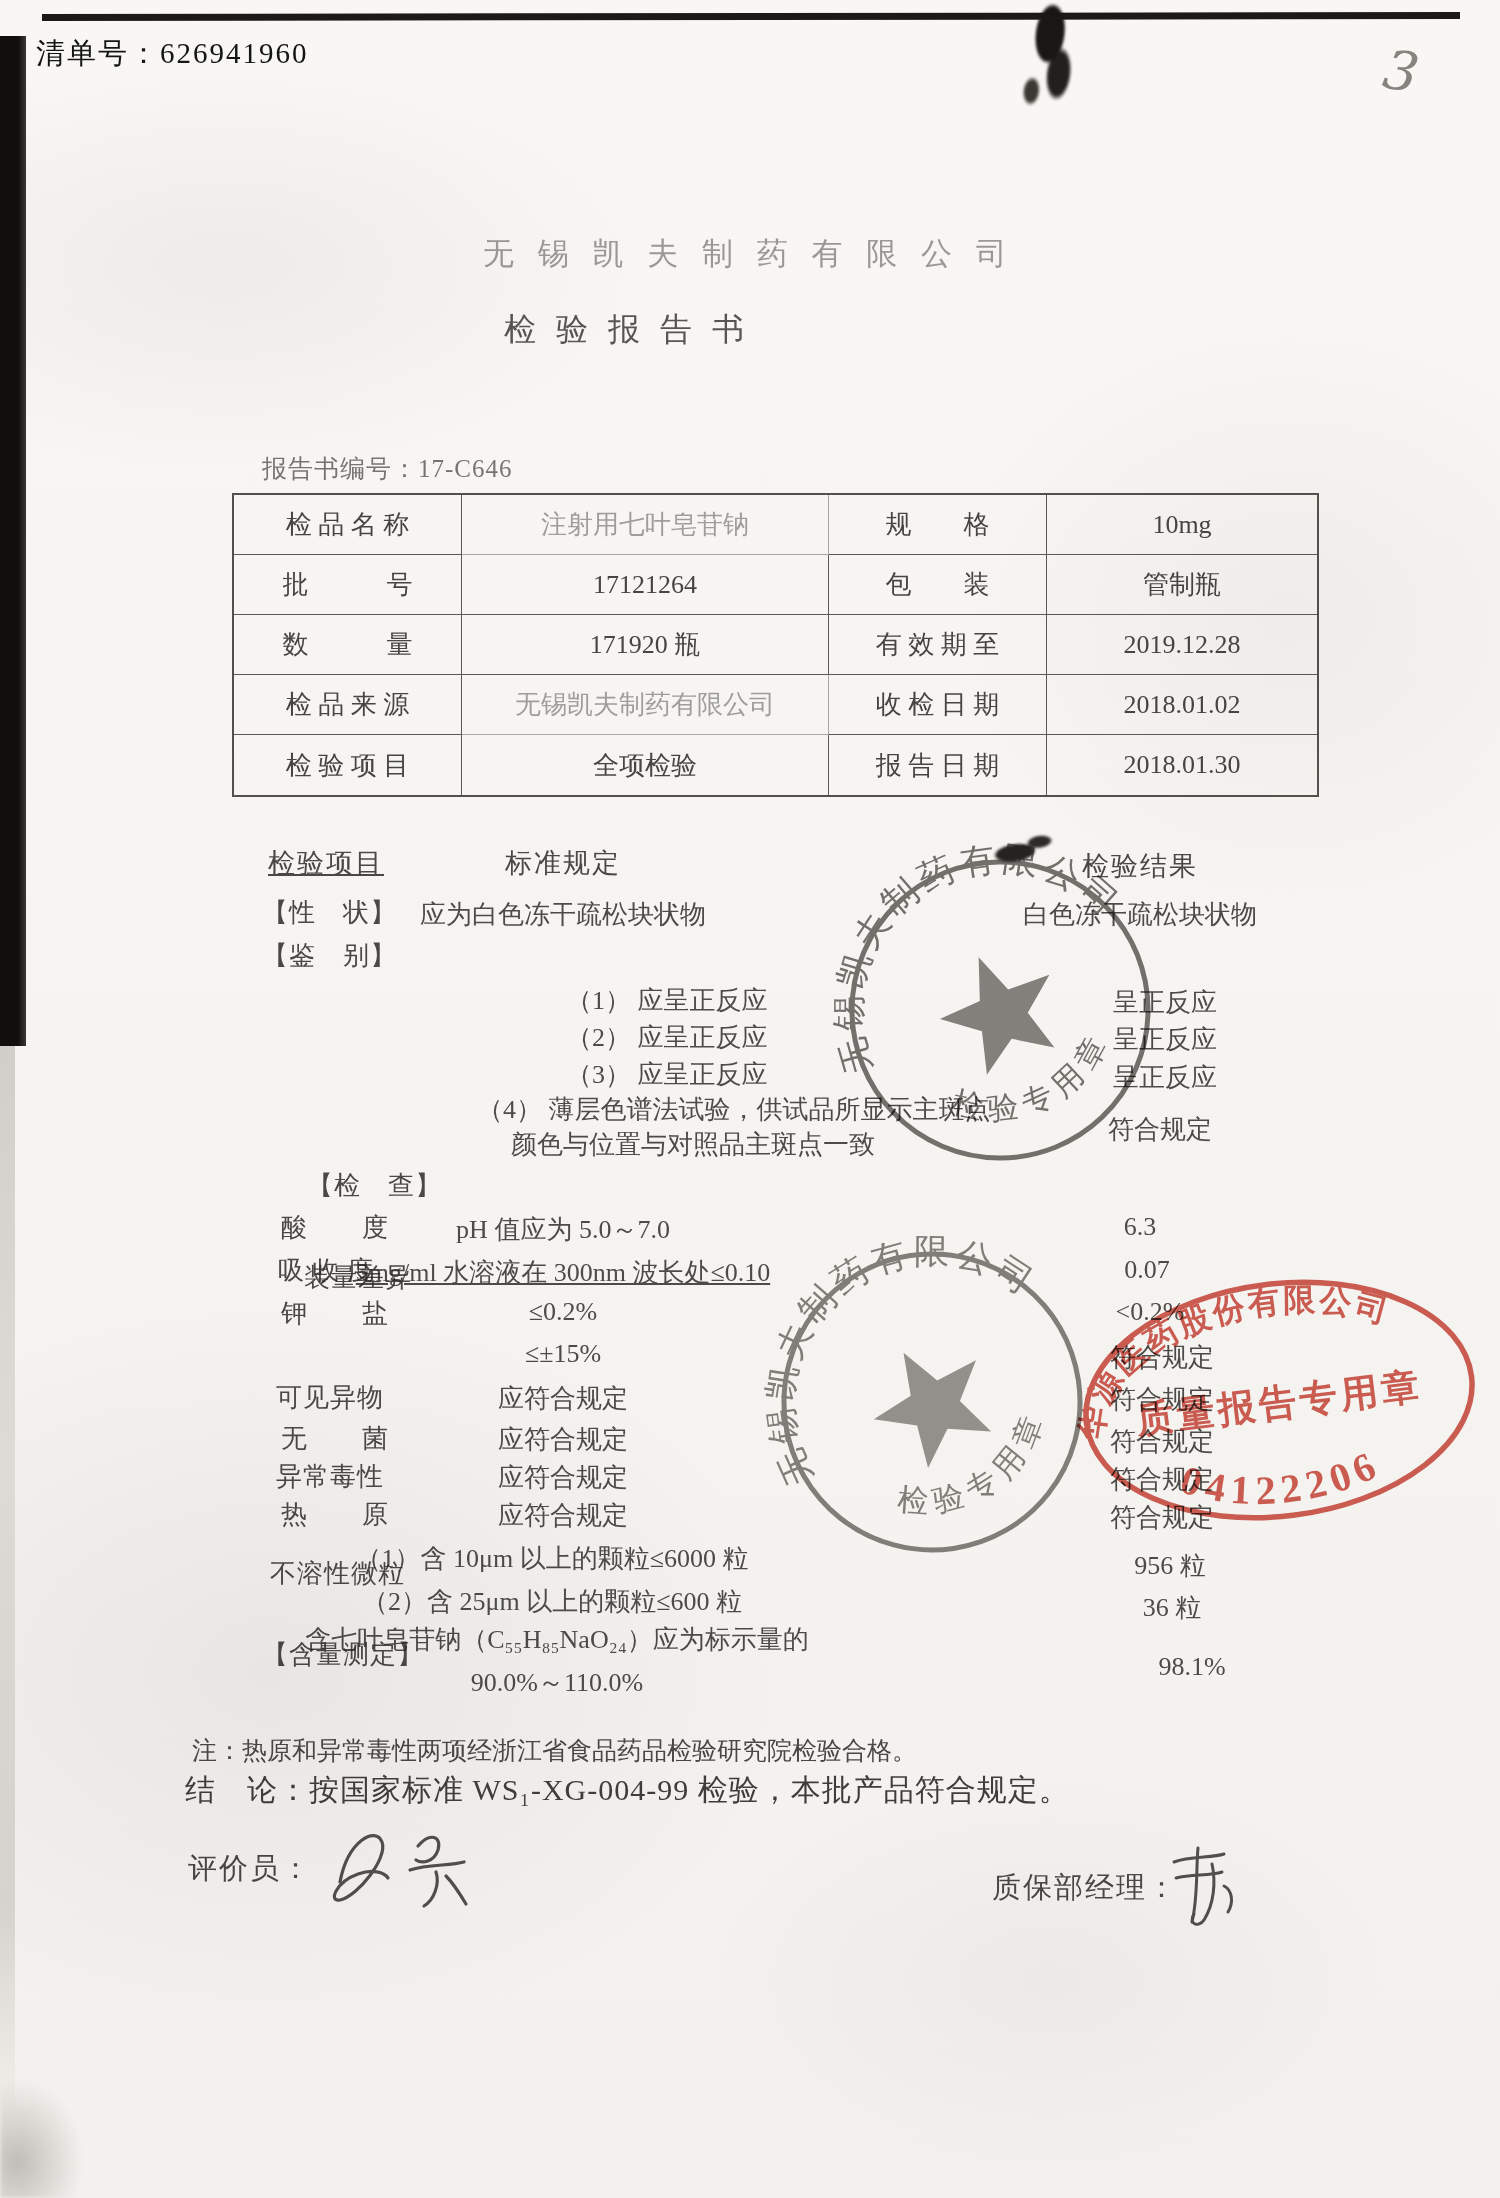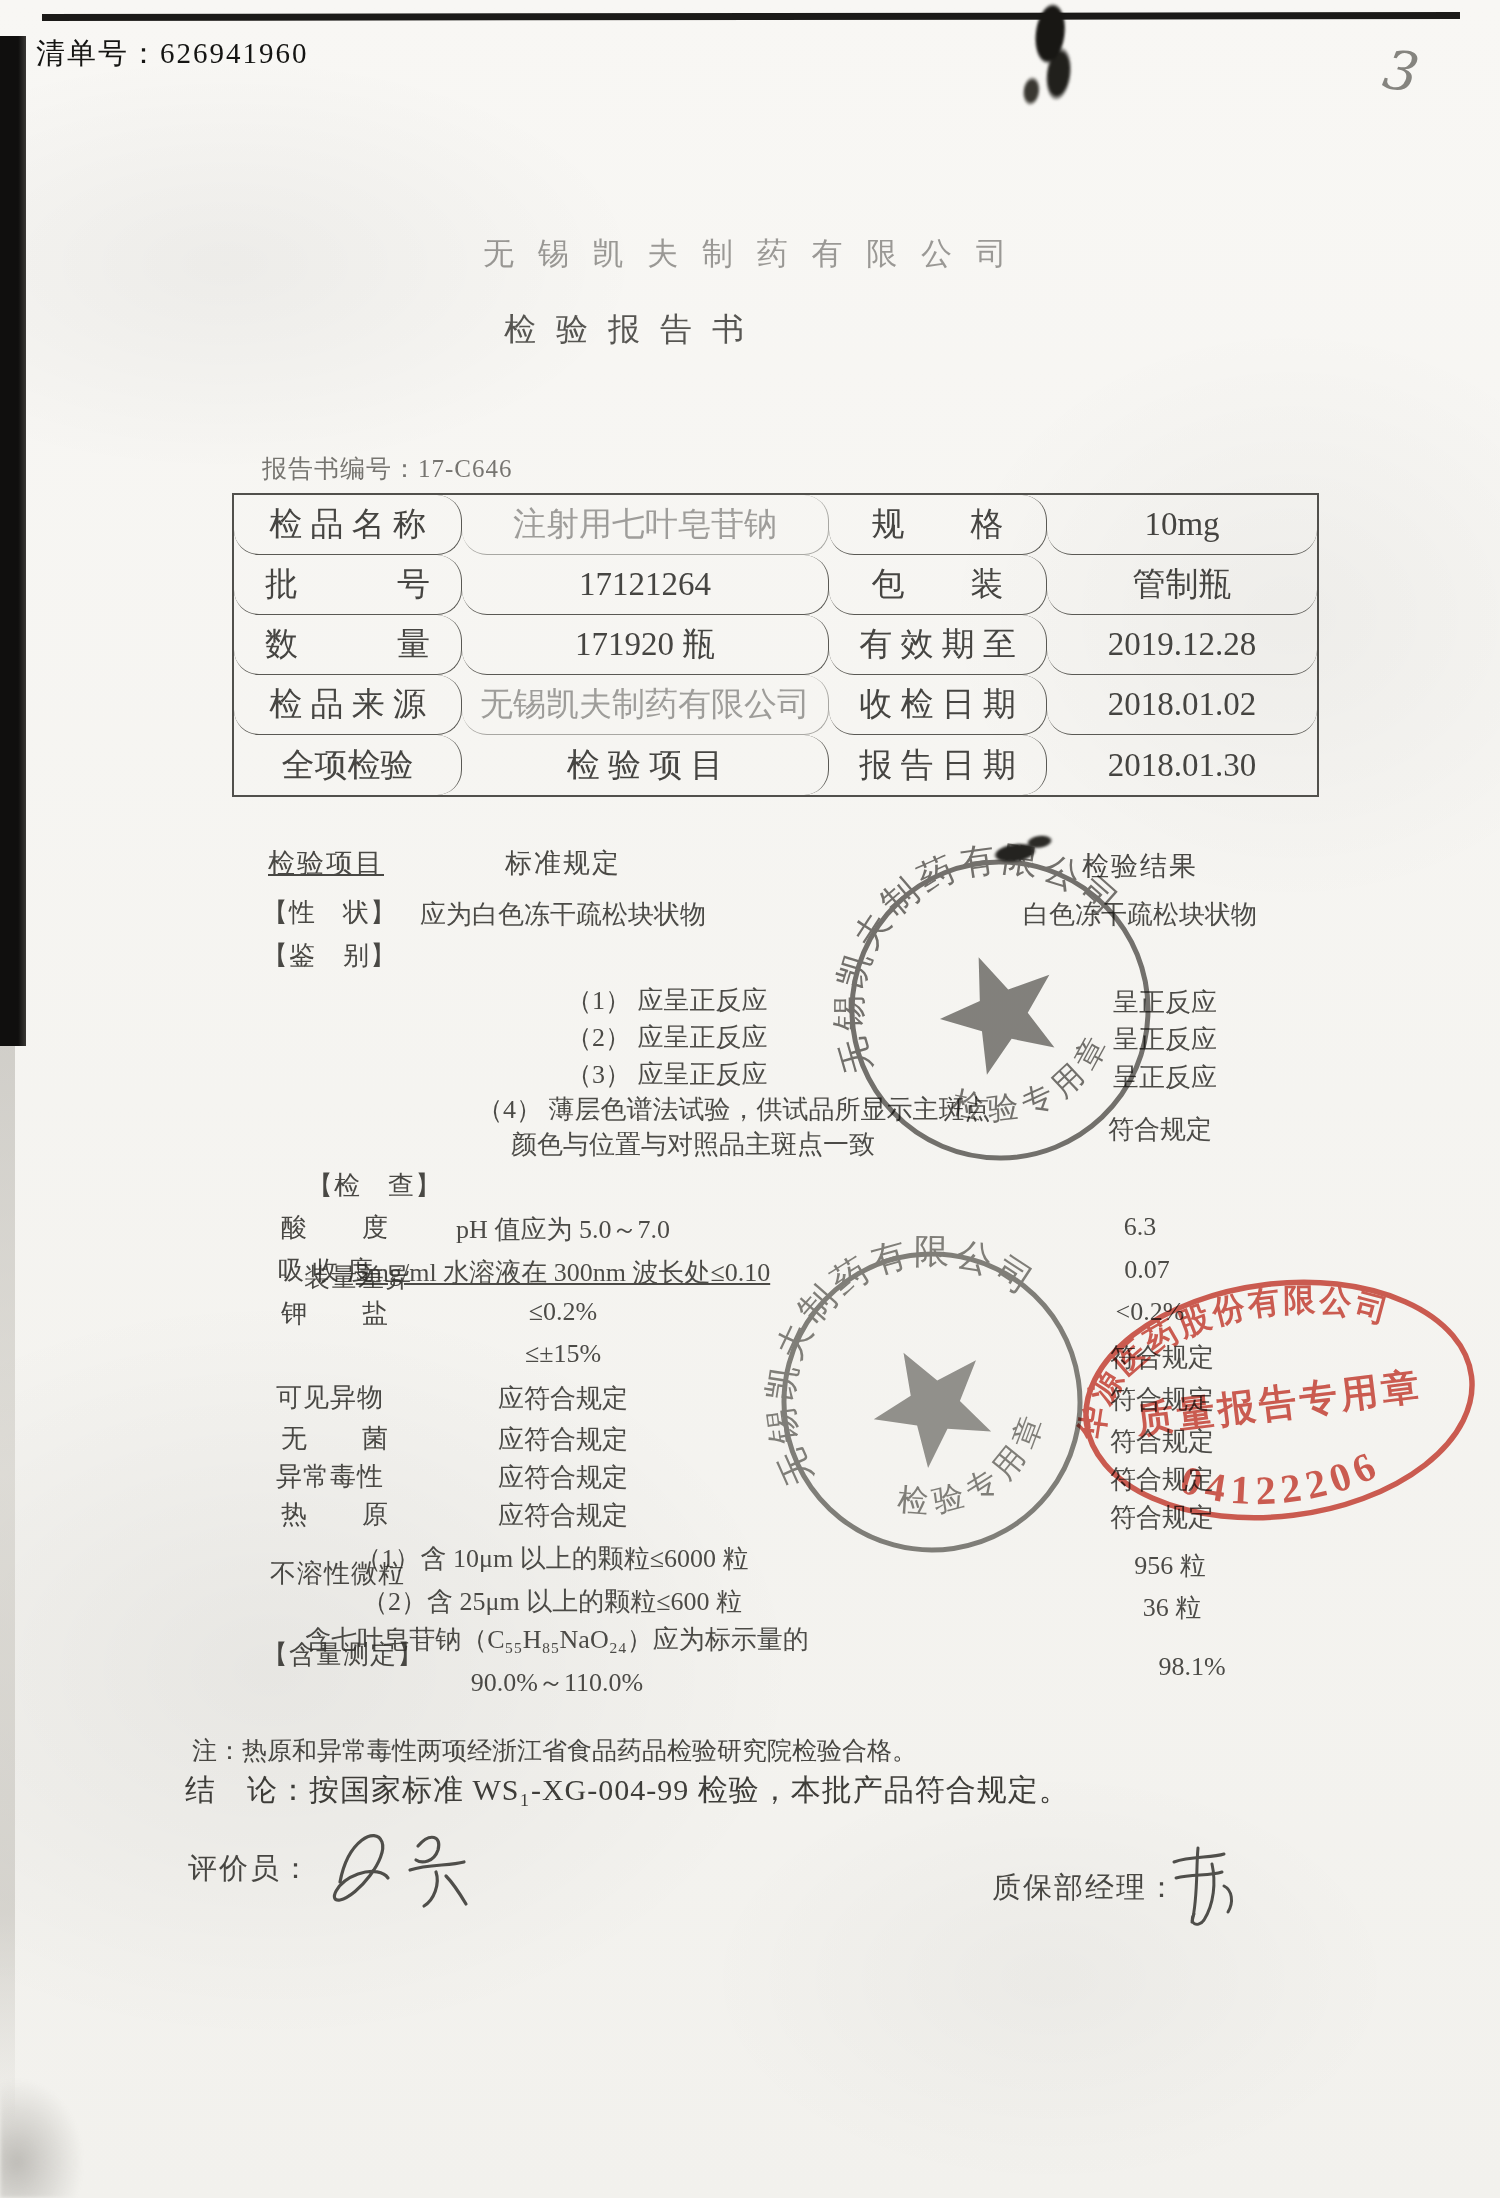--- a/index.html
+++ b/index.html
@@ -33,21 +33,21 @@
   
   .list-no{left:36px;top:34px;font-size:29px;letter-spacing:2px;color:#151513;}
   .title{left:483px;top:233px;font-size:31px;letter-spacing:8px;color:#3f3d39;opacity:.5;}
   .subtitle{left:504px;top:308px;font-size:32px;letter-spacing:6px;color:#2f2e2a;opacity:.8;}
   .report-no{left:262px;top:452px;font-size:25px;color:#3a3833;opacity:.68;letter-spacing:1px;}
   
   #info-table{position:absolute;left:232px;top:493px;width:1083px;height:300px;
     display:grid;grid-template-columns:228px 367px 218px 270px;grid-auto-rows:60px;
     border:2px solid #3b3a36;opacity:.88;}
   #info-table .cell{border-right:1.5px solid #45443f;border-bottom:1.5px solid #45443f;
-    display:flex;align-items:center;justify-content:center;font-size:33px;border-radius:25px;}
+    display:flex;align-items:center;justify-content:center;font-size:26px;}
   #info-table .cell:nth-child(4n){border-right:none;}
   #info-table .cell:nth-child(n+17){border-bottom:none;}
   .v-faded{opacity:.5;}
   
   .hd{font-size:27px;color:#2c2b27;opacity:.85;letter-spacing:2px;}
   .item{font-size:26px;color:#2c2b27;opacity:.85;letter-spacing:1px;}
   .std,.res{font-size:26px;color:#2c2b27;opacity:.84;}
   
   .note{left:192px;top:1734px;font-size:25px;color:#2b2a26;opacity:.85;}
   .concl{left:185px;top:1770px;font-size:30px;color:#262521;opacity:.88;letter-spacing:1px;}
@@ -87,22 +87,22 @@
     <div class="cell">数　　　量</div>
     <div class="cell">171920 瓶</div>
     <div class="cell">有 效 期 至</div>
     <div class="cell">2019.12.28</div>
 
     <div class="cell">检 品 来 源</div>
     <div class="cell v-faded">无锡凯夫制药有限公司</div>
     <div class="cell">收 检 日 期</div>
     <div class="cell">2018.01.02</div>
 
+    <div class="cell">检 验 项 目</div>
     <div class="cell">全项检验</div>
-    <div class="cell">检 验 项 目</div>
     <div class="cell">报 告 日 期</div>
     <div class="cell">2018.01.30</div>
   </div>
 
   <div class="abs hd" style="left:268px;top:845px;text-decoration:underline;">检验项目</div>
   <div class="abs hd ctr" style="left:563px;top:845px;">标准规定</div>
   <div class="abs hd ctr" style="left:1140px;top:848px;">检验结果</div>
 
   <div class="abs item" style="left:262px;top:895px;">【性　状】</div>
   <div class="abs std ctr" style="left:563px;top:897px;">应为白色冻干疏松块状物</div>

